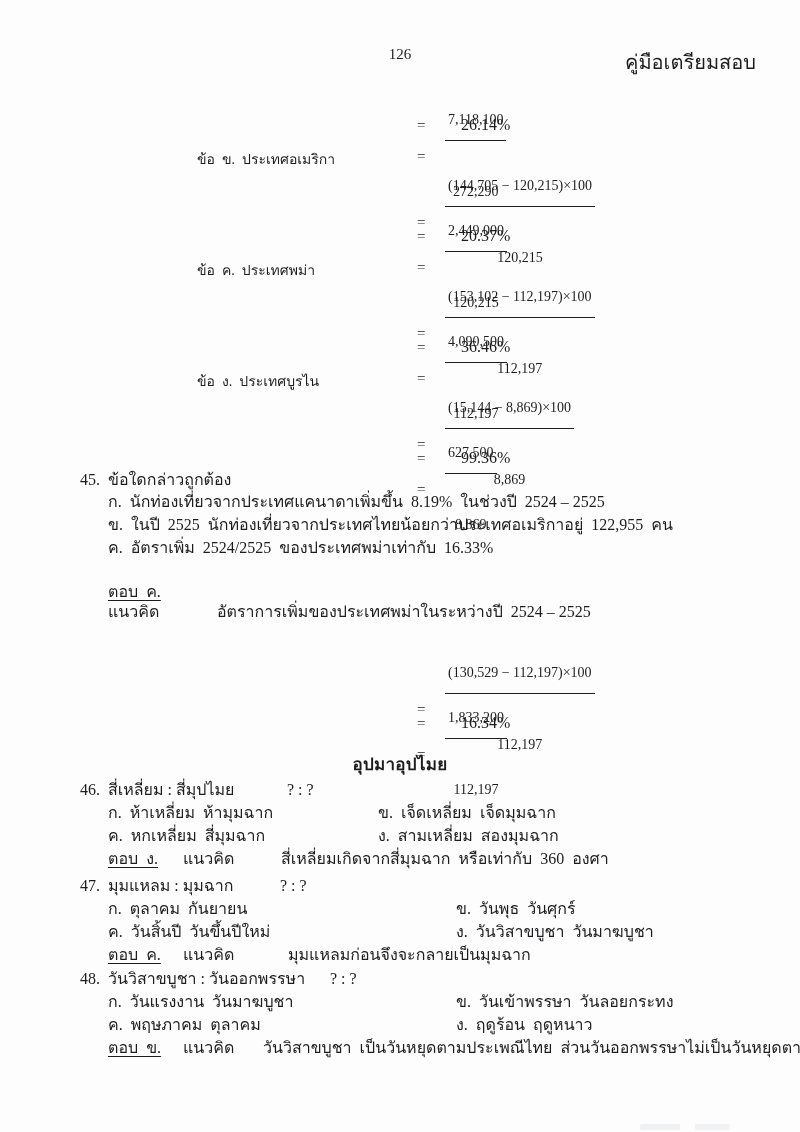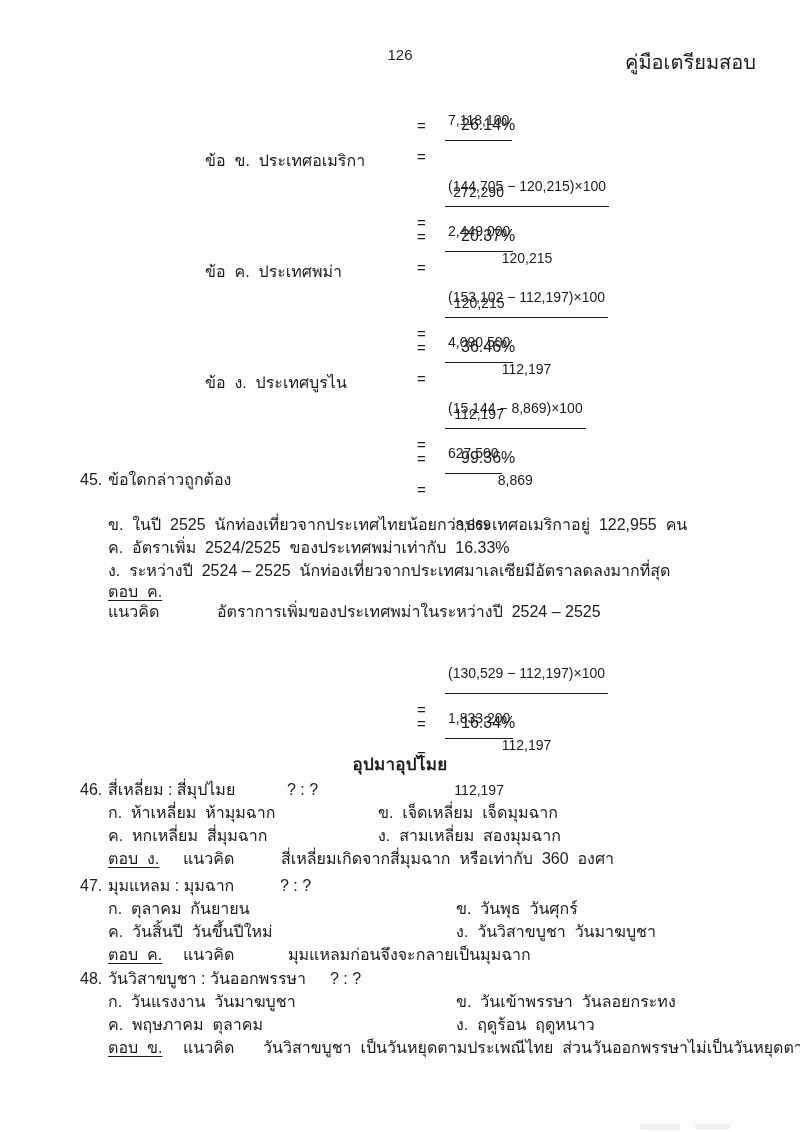--- a/index.html
+++ b/index.html
@@ -1,23 +1,23 @@
 <!DOCTYPE html>
 <html lang="th"><head>
 <meta charset="utf-8">
 <style>
   *{box-sizing:border-box;margin:0;padding:0}
   html,body{background:#e9e9e9}
   .page{position:relative;width:800px;height:1132px;margin:0 auto;background:#fdfdfd;
-        font-family:Liberation Sans, sans-serif;color:#1d1d1f;overflow:hidden}
+        font-family:Liberation Serif, serif;color:#1d1d1f;overflow:hidden}
   .th{font-size:16px;line-height:19px;white-space:pre}
   .row{position:absolute;left:0;width:752px;height:20px}
   .pageno{position:absolute;top:46px;left:0;width:800px;text-align:center;font-size:15px}
   .booktitle{position:absolute;top:53px;right:44px;font-size:20px;white-space:pre}
-  .sidelabel{position:absolute;left:205px;font-size:16px;white-space:pre}
+  .sidelabel{position:absolute;left:197px;font-size:14px;white-space:pre}
   .eqrow{position:absolute;left:417px;display:flex;align-items:center}
   .eq{font-size:15px;width:11px;text-align:left}
   .frac{display:inline-block;text-align:center;font-size:14px;line-height:20px;margin-left:17px;white-space:pre}
   .fn{display:block;padding:0 3px 10px 3px;border-bottom:1.5px solid #1d1d1f}
   .fd{display:block;padding-top:1px}
   .val{font-size:16px;margin-left:33px;line-height:20px}
   .qnum{position:absolute;left:80px}
   .at108{position:absolute;left:108px}
   .ans{text-decoration:underline;text-underline-offset:3px;text-decoration-thickness:1px}
   .heading{position:absolute;top:750px;left:0;width:800px;text-align:center;font-weight:bold;font-size:17px;letter-spacing:.3px}
@@ -103,28 +103,28 @@
   </div>
   <div class="eqrow" style="top:448px">
     <span class="eq">=</span>
     <span class="val">99.36%</span>
   </div>
 
   <div class="row" style="top:470px">
     <span class="qnum th">45.</span>
     <span class="at108 th">ข้อใดกล่าวถูกต้อง</span>
   </div>
+  <div class="row" style="top:492px">
+    <span class="at108 th">ก.  นักท่องเที่ยวจากประเทศแคนาดาเพิ่มขึ้น  8.19%  ในช่วงปี  2524 – 2525</span>
+  </div>
   <div class="row" style="top:515px">
     <span class="at108 th">ข.  ในปี  2525  นักท่องเที่ยวจากประเทศไทยน้อยกว่าประเทศอเมริกาอยู่  122,955  คน</span>
   </div>
   <div class="row" style="top:538px">
     <span class="at108 th">ค.  อัตราเพิ่ม  2524/2525  ของประเทศพม่าเท่ากับ  16.33%</span>
-  </div>
-  <div class="row" style="top:561px">
-    <span class="at108 th">ง.  ระหว่างปี  2524 – 2525  นักท่องเที่ยวจากประเทศมาเลเซียมีอัตราลดลงมากที่สุด</span>
   </div>
   <div class="row" style="top:582px">
     <span class="at108 th ans">ตอบ  ค.</span>
   </div>
   <div class="row" style="top:602px">
     <span class="at108 th">แนวคิด</span>
     <span class="th" style="position:absolute;left:217px">อัตราการเพิ่มของประเทศพม่าในระหว่างปี  2524 – 2525</span>
   </div>
 
   <div class="eqrow" style="top:623px">

